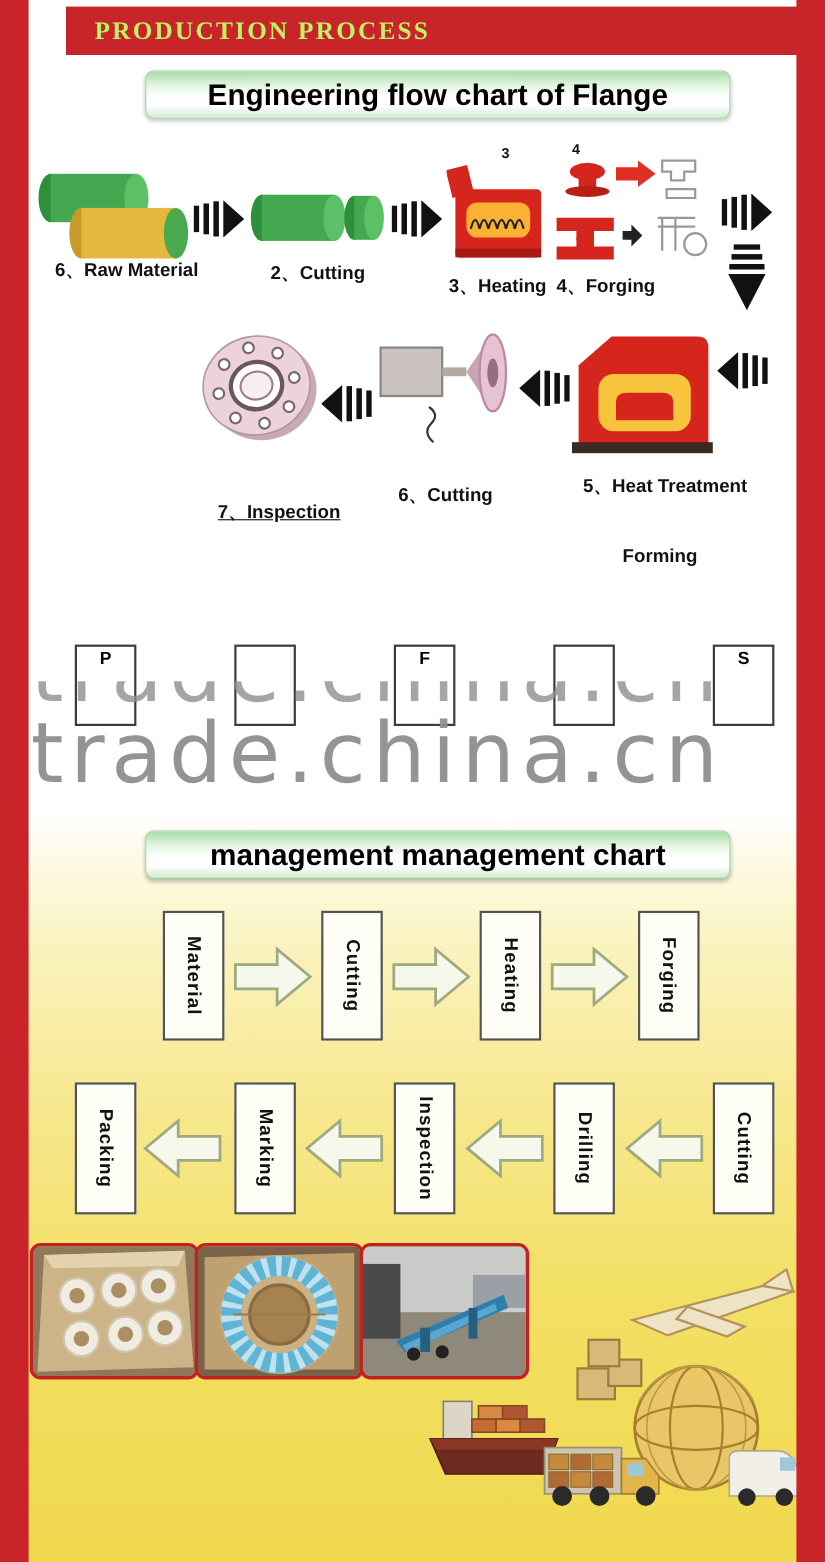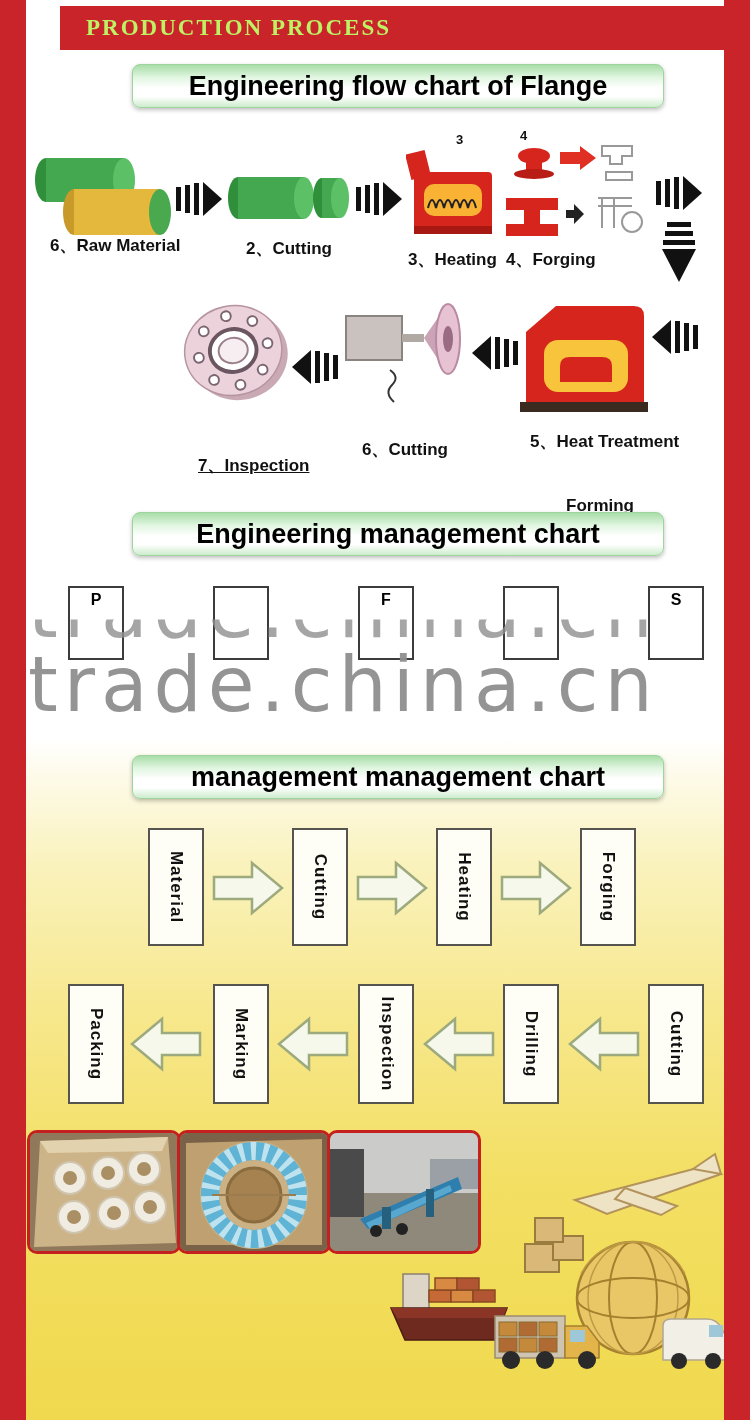--- a/index.html
+++ b/index.html
@@ -204,23 +204,20 @@
         <ellipse cx="80.5" cy="28.5" rx="5" ry="5" fill="#fff" stroke="#7a6570" stroke-width="2"></ellipse>
       </g>
     </svg>
   </div>
 
   <span class="flow-label" style="left:198px;top:454px;text-decoration:underline;">7、Inspection</span>
   <span class="flow-label" style="left:362px;top:438px;">6、Cutting</span>
   <span class="flow-label" style="left:530px;top:430px;">5、Heat Treatment</span>
   <span class="flow-label" style="left:566px;top:452px;margin-top:44px;">Forming</span>
 
-  <div class="banner" id="banner-eng">
-    <span>Engineering management chart</span>
-  </div>
 
   <div class="eng-box" style="left:68px;">
       <span>P</span>
     </div>
   <div class="eng-box" style="left:213px;">
       <span></span>
     </div>
   <div class="eng-box" style="left:358px;">
       <span>F</span>
     </div>

